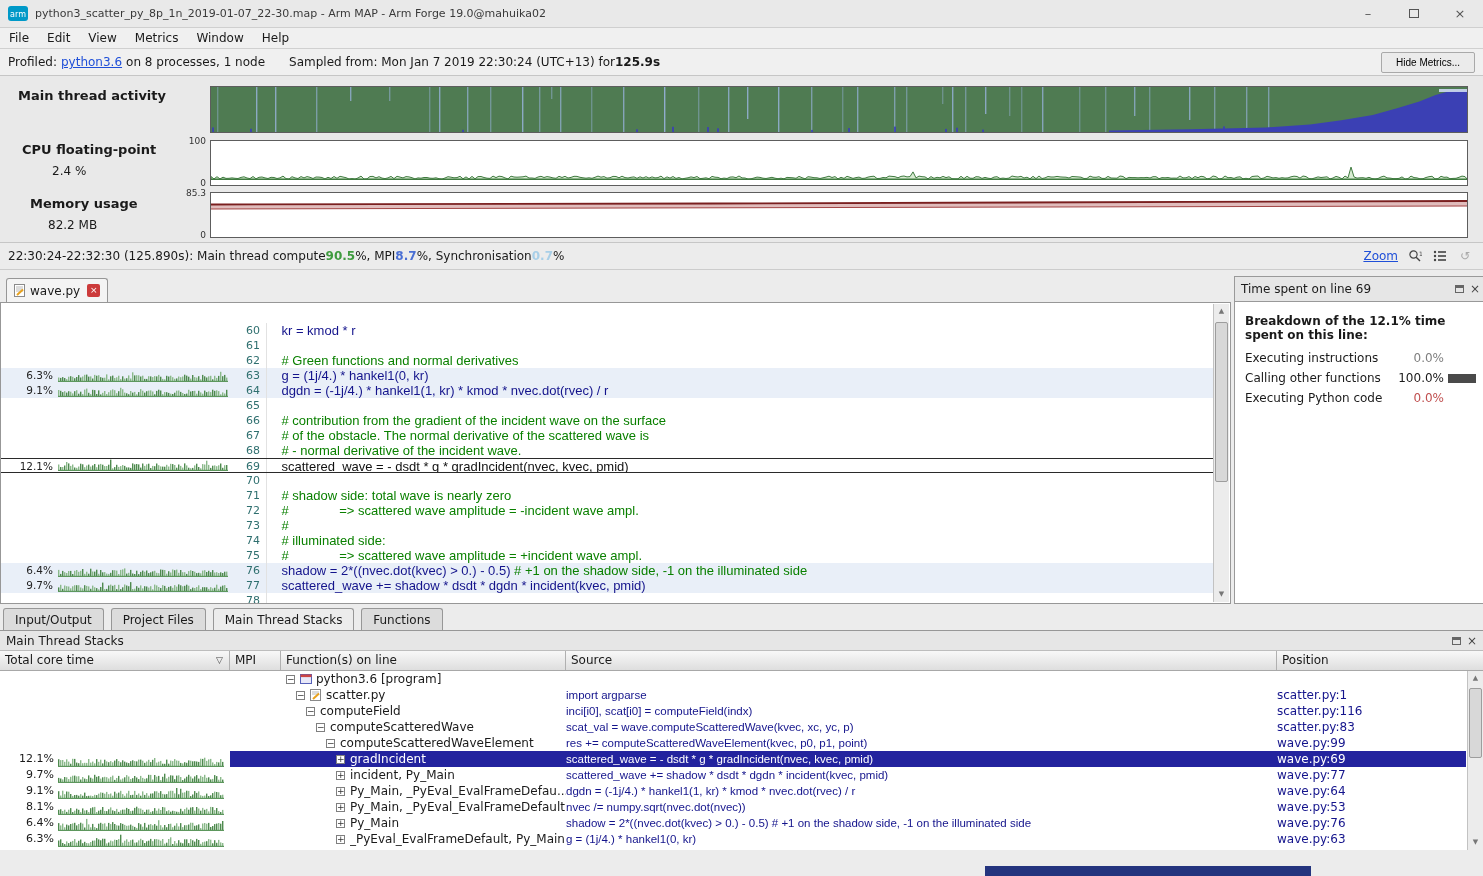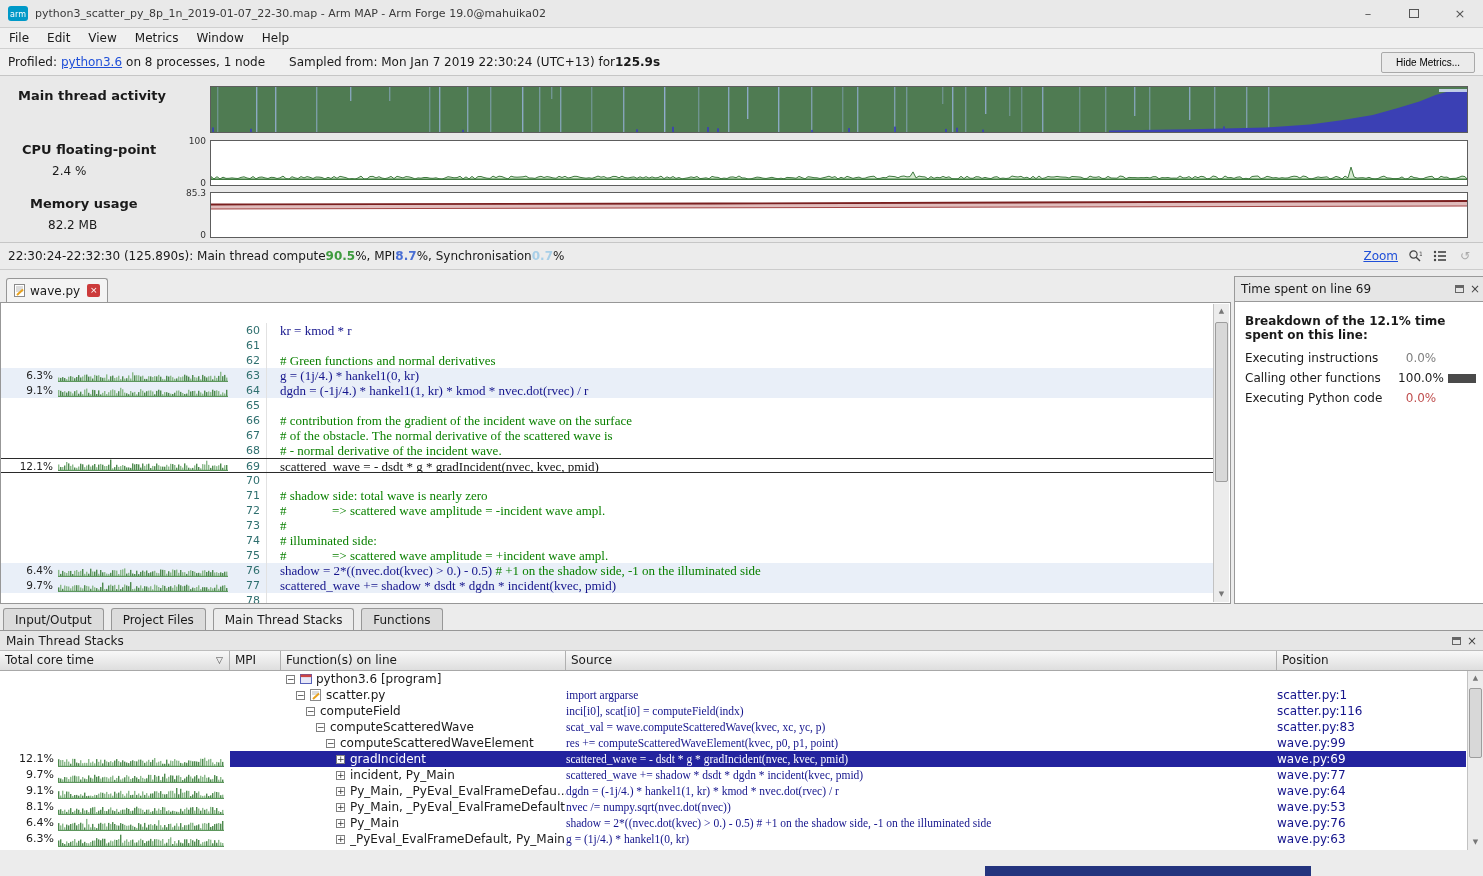--- a/index.html
+++ b/index.html
@@ -1,18 +1,18 @@
 <!DOCTYPE html>
 <html><head>
 <meta charset="utf-8">
 <style>
 *{margin:0;padding:0;box-sizing:border-box;}
 html,body{width:1483px;height:876px;overflow:hidden;}
 body{font-family:"DejaVu Sans","Liberation Sans",sans-serif;font-size:12px;color:#1a1a1a;background:#ececec;}
-.mono{font-family:Liberation Serif, serif;}
+.mono{font-family:Liberation Sans, sans-serif;}
 #app{position:relative;width:1483px;height:876px;background:#ececec;overflow:hidden;}
 
 
 #titlebar{position:absolute;left:0;top:0;width:100%;height:28px;background:#e9e9e9;border-bottom:1px solid #cfcfcf;display:flex;align-items:center;}
 #title-icon{width:20px;height:15px;margin:0 7px 0 8px;flex:none;}
 #title-text{font-size:11px;color:#3a3a3a;}
 #win-controls{margin-left:auto;display:flex;height:28px;}
 .winbtn{width:46px;height:28px;display:flex;align-items:center;justify-content:center;color:#555;font-size:13px;}
 .maxbox{width:10px;height:9px;border:1px solid #555;display:inline-block;}
 
@@ -74,21 +74,21 @@
 #linepanel{position:absolute;left:1234px;top:276px;width:253px;height:328px;}
 .panel-hdr{height:26px;background:#e6e6e6;border:1px solid #999;display:flex;align-items:center;padding:0 6px;}
 .panel-hdr .ph-title{font-size:12px;}
 .ph-icons{margin-left:auto;display:flex;align-items:center;gap:6px;}
 .float-icon{width:9px;height:8px;border:1px solid #666;border-top:3px solid #666;display:inline-block;}
 .close-x{color:#444;font-size:12px;line-height:12px;}
 #linepanel-body{position:absolute;left:0;top:26px;right:0;bottom:0;background:#fff;border:1px solid #999;border-top:none;padding:12px 10px;}
 #bd-heading{font-weight:bold;margin-bottom:6px;width:215px;}
 .bd-row{display:flex;align-items:center;height:20px;}
 .bd-label{flex:1;}
-.bd-val{width:46px;text-align:center;}
+.bd-val{width:46px;text-align:right;}
 .bd-val.gray{color:#7f7f7f;}
 .bd-val.red{color:#c05050;}
 .bd-barbox{width:28px;height:9px;margin-left:4px;}
 .bd-fill{height:100%;background:#4a4a4a;}
 
 
 #bottomtabs{position:absolute;left:0;top:604px;width:100%;height:27px;background:#ececec;border-bottom:1px solid #979797;}
 .btab{position:relative;display:inline-block;margin-left:3px;margin-top:3px;padding:4px 11px 3px;border:1px solid #979797;border-bottom:none;border-radius:3px 3px 0 0;background:#dcdcdc;top:1px;}
 .btab.active{background:#ececec;z-index:2;}
 

